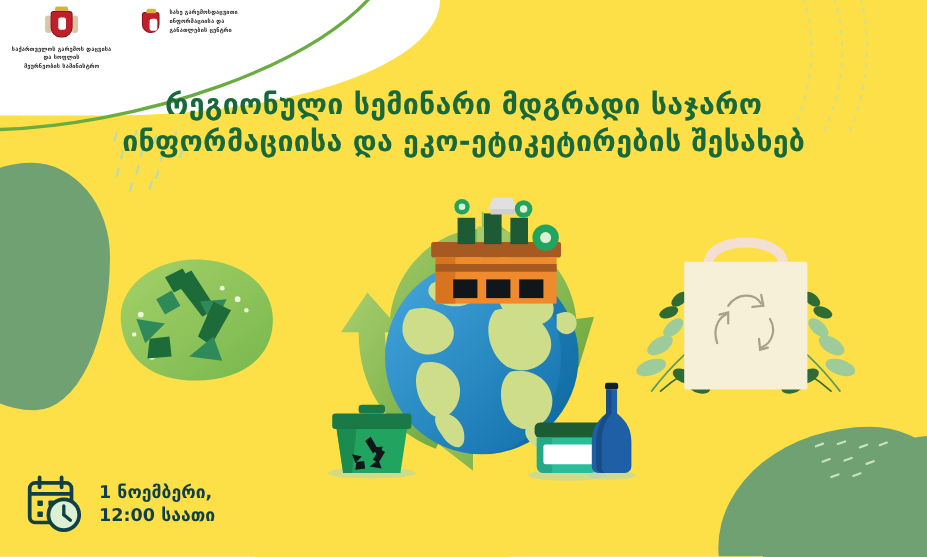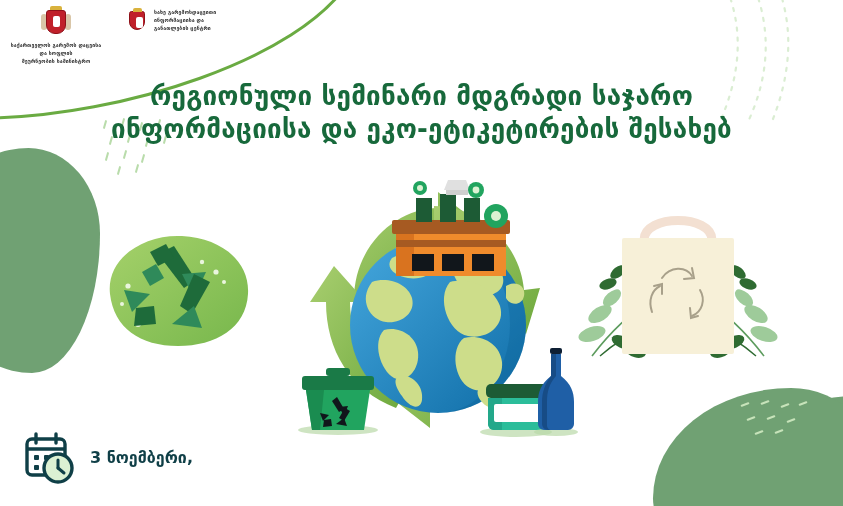--- a/index.html
+++ b/index.html
@@ -5,21 +5,21 @@
   * { margin:0; padding:0; box-sizing:border-box; }
   html,body { width:843px; height:506px; overflow:hidden; }
   body {
     font-family: "DejaVu Sans", "Liberation Sans", sans-serif;
     background:#dcf1d3;
     position:relative;
   }
   #poster {
     position:relative;
     width:843px; height:506px;
-    background:#ffffff;
+    background:#fde047;
     overflow:hidden;
   }
 
   
   .blob-left {
     position:absolute; left:-70px; top:148px;
     width:170px; height:225px;
     background:#70a173;
     border-radius:58% 42% 40% 60% / 46% 38% 62% 54%;
   }
@@ -391,17 +391,18 @@
         <rect x="22" y="25" width="5" height="5" rx="1"></rect>
         <rect x="12" y="35" width="5" height="5" rx="1"></rect>
       </g>
       <circle cx="36" cy="38" r="14" fill="#dcf1d3" stroke="#0f3f47" stroke-width="3.4"></circle>
       <g stroke="#0f3f47" stroke-width="3" stroke-linecap="round">
         <path d="M36 30 V38"></path>
         <path d="M36 38 L42 43"></path>
       </g>
     </svg>
     <div class="date-text">
-      <span>3 ნოემბერი,</span>
+      <span>1 ნოემბერი,</span>
+      <span>12:00 საათი</span>
     </div>
   </div>
 
 </div>
 
 </body></html>

